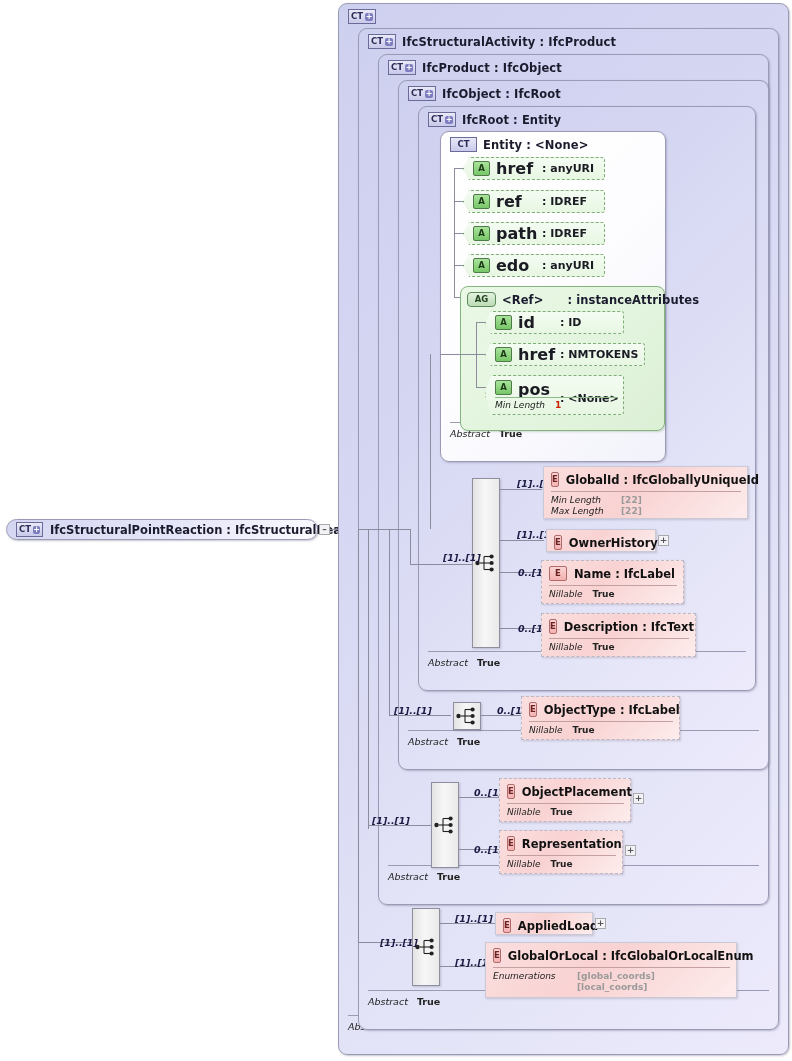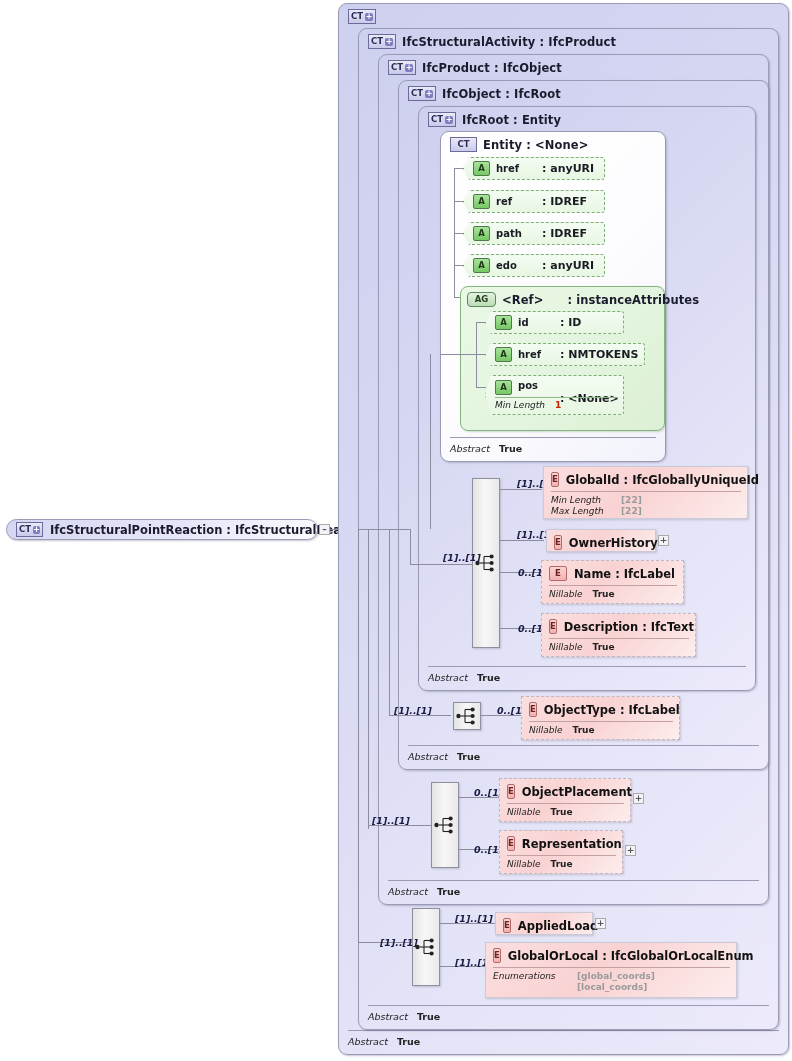--- a/index.html
+++ b/index.html
@@ -55,21 +55,21 @@
   .ebadge{
     display:inline-flex;align-items:center;justify-content:center;
     width:16px;height:13px;
     border:1px solid #b06a6a;border-radius:2px;
     background:linear-gradient(180deg,#fbd3d3,#f3b2b2);
     font-size:8.5px;font-weight:bold;color:#6d2323;line-height:1;
   }
 
   
   .abstract{
-    position:absolute;left:9px;right:9px;bottom:5px;height:16px;
+    position:absolute;left:9px;right:9px;bottom:20px;height:16px;
     border-top:1px solid #9a9ab4;
     display:flex;align-items:center;gap:9px;padding-top:2px;
   }
   .abstract .k{font-style:italic;font-size:9.5px;color:#222;}
   .abstract .v{font-size:9.5px;font-weight:bold;color:#222;}
 
   
   .entitybox{
     position:absolute;
     border:1px solid #9a9ab4;border-radius:9px;
@@ -89,21 +89,21 @@
 
   
   .attr{
     position:absolute;box-sizing:border-box;
     border:1px dashed #7fae77;border-radius:3px;
     background:linear-gradient(180deg,#f4fcf2,#e7f6e2);
     clip-path:polygon(6px 0,100% 0,100% 100%,6px 100%,0 50%);
     display:flex;align-items:center;
     padding-left:9px;gap:6px;
   }
-  .attr .nm{font-size:10px;font-weight:bold;color:#1b1b24;}
+  .attr .nm{font-size:16px;font-weight:bold;color:#1b1b24;}
   .attr .ty{font-size:11px;font-weight:bold;color:#1b1b24;}
   .attr-facet{
     position:absolute;left:9px;right:5px;bottom:3px;height:13px;
     border-top:1px solid #8fb889;display:flex;align-items:center;gap:10px;
   }
   .attr-facet .k{font-style:italic;font-size:9px;color:#222;}
   .attr-facet .v{font-size:9px;font-weight:bold;color:#cc2200;}
 
   
   .elem{

